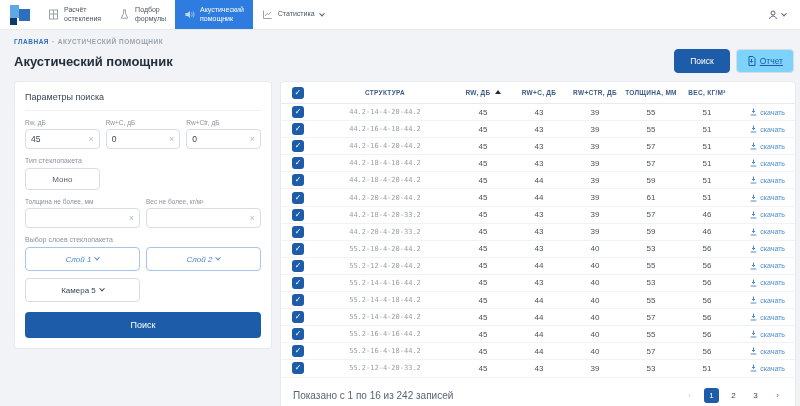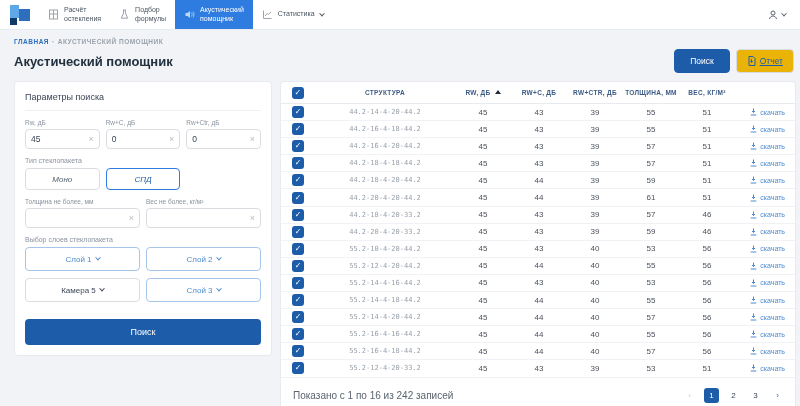--- a/index.html
+++ b/index.html
@@ -23,43 +23,43 @@
 
   
   .breadcrumb { padding:8px 14px 0; font-size:6.5px; font-weight:bold; letter-spacing:.5px; color:#9aa3ad; }
   .breadcrumb .home { color:#2e6fbd; cursor:pointer; }
   .breadcrumb .sep { margin:0 3px; }
   .title-row { display:flex; align-items:center; padding:4px 6px 8px 14px; }
   .page-title { font-size:13px; font-weight:bold; color:#22303e; }
   .actions { margin-left:auto; display:flex; gap:6px; }
   .btn { border-radius:4px; font-size:8.5px; font-family:inherit; cursor:pointer; display:flex; align-items:center; gap:4px; }
   .btn-primary { background:#1d5ca9; color:#fff; border:1px solid #1d5ca9; padding:6px 15px; }
-  .btn-outline { background:#eab308; color:#1d5ca9; border:1px solid #d7dce3; padding:5px 10px;text-decoration:underline; }
+  .btn-outline { background:#7dd3fc; color:#1d5ca9; border:1px solid #d7dce3; padding:5px 10px;text-decoration:underline; }
 
   
   .content { display:flex; gap:8px; padding:0 4px 4px 14px; align-items:flex-start; height:332px; }
   .card { background:#fff; border:1px solid #e7eaee; border-radius:4px; }
 
   
   .filters { width:258px; padding:10px; flex:0 0 auto; }
   .panel-head { display:flex; align-items:center; justify-content:space-between; padding-bottom:8px; border-bottom:1px solid #eef0f3; margin-bottom:8px; }
   .panel-title { font-size:9px; color:#3a4554; }
   .sort-btn { border:1px solid #d7dce3; background:#fff; border-radius:4px; padding:4px 7px; font-size:7.5px; color:#3a4554; display:flex; align-items:center; gap:4px; cursor:pointer; font-family:inherit; }
   .fields-row { display:grid; grid-template-columns:1fr 1fr 1fr; gap:6px; }
   .field-label { font-size:6.5px; color:#8a939e; margin-bottom:3px; }
   .input { height:20px; border:1px solid #d9dde2; border-radius:4px; display:flex; align-items:center; justify-content:space-between; padding:0 5px; font-size:8.5px; color:#3a4554; background:#fff; cursor:text; }
   .clear-x { color:#b6bdc6; font-size:9px; line-height:1; cursor:pointer; }
   .section-label { font-size:7px; color:#8a939e; margin:8px 0 4px; }
   .type-row { display:grid; grid-template-columns:1fr 1fr 1fr; gap:6px; }
-  .type-btn { height:22px; border:1px solid #d9dde2; border-radius:4px; background:#fff; font-size:8px; color:#5a6470; cursor:pointer; font-family:inherit;font-style:italic; }
+  .type-btn { height:22px; border:1px solid #d9dde2; border-radius:4px; background:#fff; font-size:8px; color:#5a6470; cursor:pointer; font-family:inherit; }
   .type-btn.active { border-color:#2e7ce0; color:#1d5ca9; }
   .two-col { display:grid; grid-template-columns:1fr 1fr; gap:6px; }
   .layers-grid { display:grid; grid-template-columns:1fr 1fr; gap:7px 6px; }
   .layer-btn { height:24px; border-radius:4px; font-size:8px; display:flex; align-items:center; justify-content:center; gap:4px; background:#fff; cursor:pointer; font-family:inherit; }
-  .layer-blue { border:1px solid #a5c6ea; color:#4d8bd0; }
+  .layer-blue { border:1px solid #a5c6ea; color:#4d8bd0;font-style:italic; }
   .layer-gray { border:1px solid #d9dde2; color:#3a4554; }
   .submit-btn { width:100%; height:26px; margin-top:10px; background:#1d5ca9; color:#fff; border:none; border-radius:4px; font-size:9px; cursor:pointer; font-family:inherit; }
 
   
   .table-card { flex:1 1 auto; display:flex; flex-direction:column; height:330px; overflow:hidden; }
   .tgrid { display:grid; grid-template-columns:34px 140px repeat(5,1fr) 60px; align-items:center; }
   .thead { height:22px; border-bottom:1px solid #e7ebf0; font-size:6.5px; font-weight:bold; color:#3b5b85; letter-spacing:.3px; flex:0 0 auto; }
   .th { text-align:center; cursor:pointer; }
   .sort-arrow { display:inline-block; width:0; height:0; border-left:3px solid transparent; border-right:3px solid transparent; border-bottom:4px solid #222b36; margin-left:4px; vertical-align:1px; }
   .tbody { flex:1 1 auto; overflow:hidden; }
@@ -191,21 +191,20 @@
         <div class="input">
           <span>0</span>
           <span class="clear-x">×</span>
         </div>
       </div>
     </div>
 
     <div class="section-label">Тип стеклопакета</div>
     <div class="type-row">
       <button class="type-btn">Моно</button>
-      <button class="type-btn active">СПД</button>
     </div>
 
     <div class="two-col" style="margin-top:8px;">
       <div>
         <div class="field-label">Толщина не более, мм</div>
         <div class="input">
           <span></span>
           <span class="clear-x">×</span>
         </div>
       </div>
@@ -225,24 +224,20 @@
           <span class="chev"></span>
         </button>
       <button class="layer-btn layer-blue">
           <span>Слой 2</span>
           <span class="chev"></span>
         </button>
       <button class="layer-btn layer-gray">
           <span>Камера 5</span>
           <span class="chev"></span>
         </button>
-      <button class="layer-btn layer-blue">
-          <span>Слой 3</span>
-          <span class="chev"></span>
-        </button>
       <span></span>
     </div>
 
     <button class="submit-btn">Поиск</button>
   </div>
 
   <div class="card table-card">
     <div class="tgrid thead">
       <div class="checkbox">✓</div>
       <div class="th">СТРУКТУРА</div>

